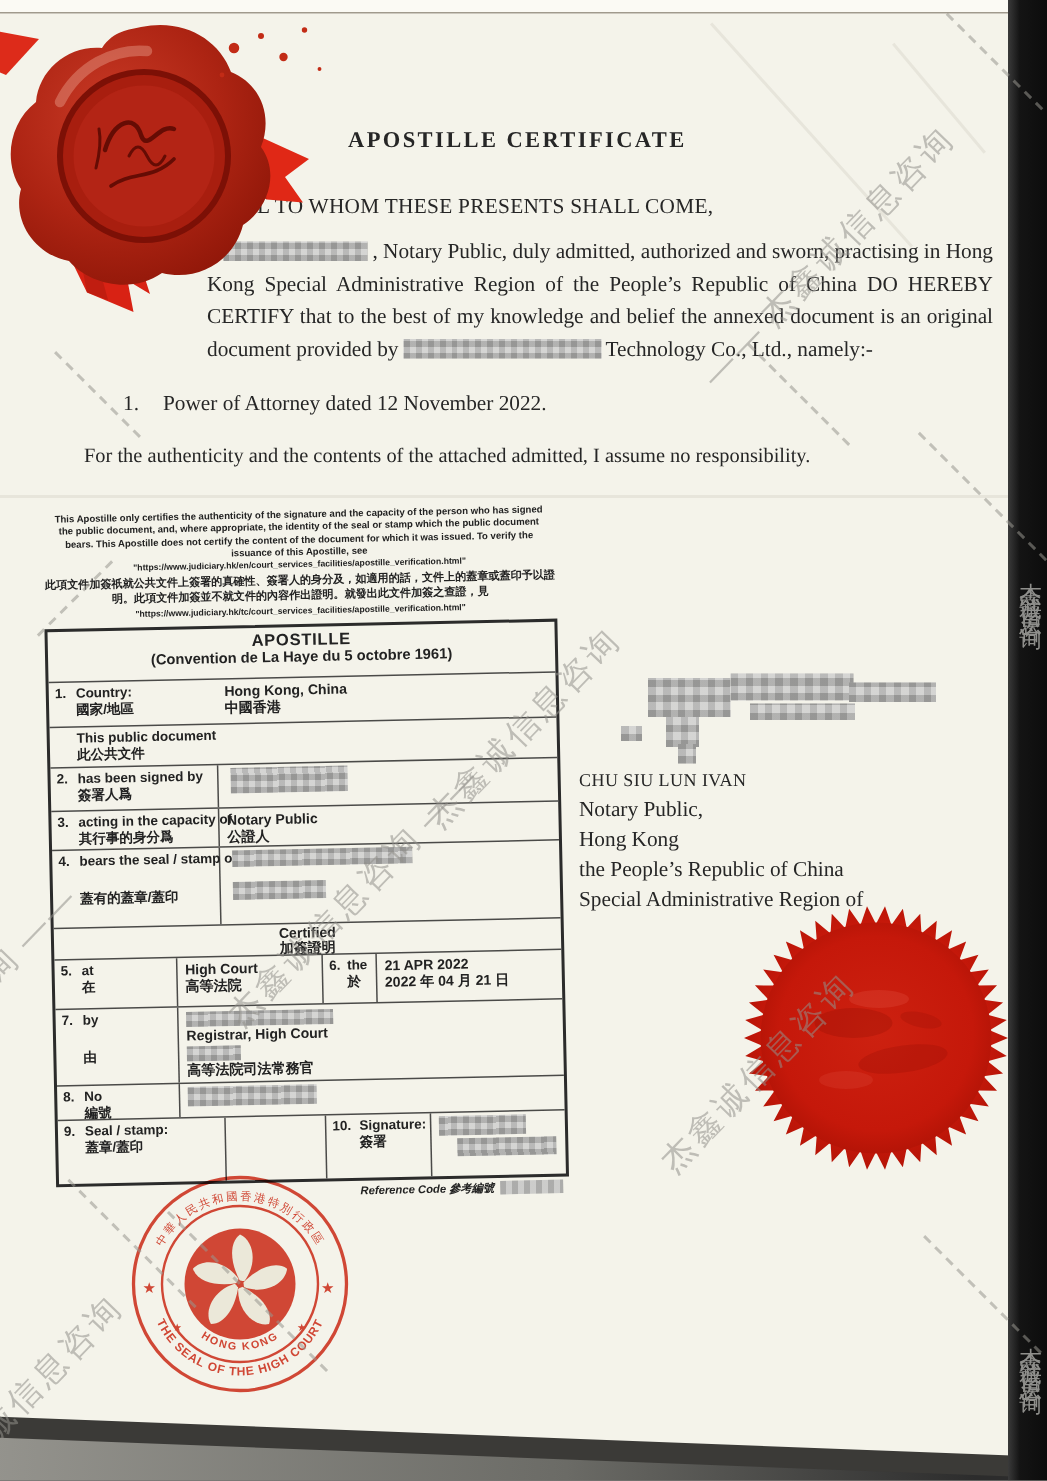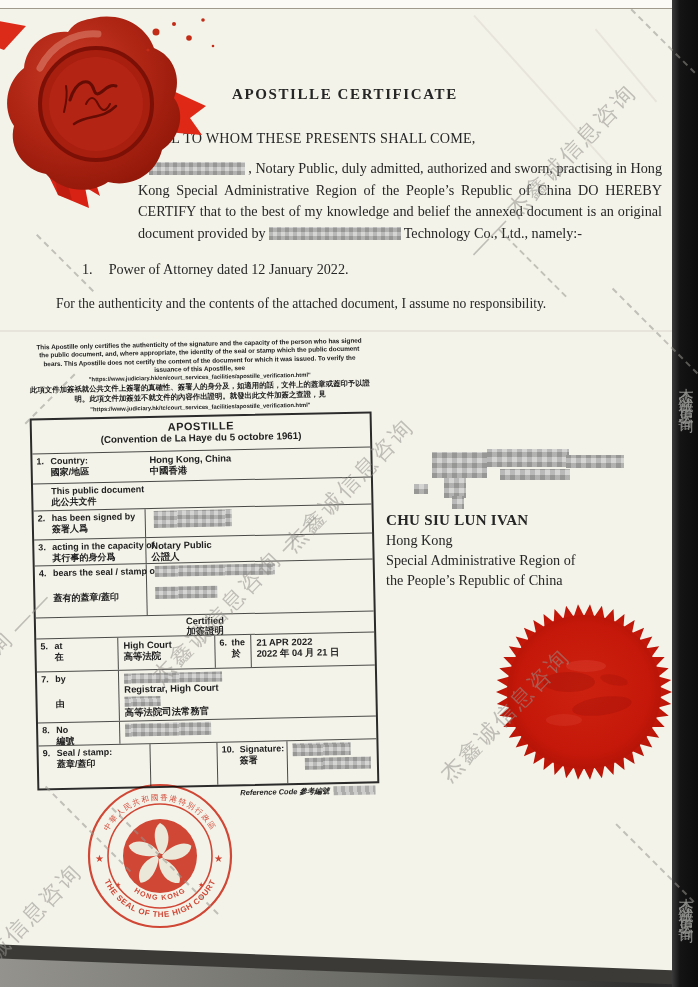--- a/index.html
+++ b/index.html
@@ -38,21 +38,21 @@
              letter-spacing:1.6px;z-index:4;}
   .salutation{position:absolute;left:130px;top:130px;font-size:14.2px;letter-spacing:.2px;z-index:4;}
   .bodypara{position:absolute;left:138px;top:158px;width:524px;font-size:14.2px;line-height:21.6px;
             text-align:justify;z-index:4;}
   .listitem{position:absolute;left:82px;top:261px;font-size:14.2px;z-index:4;}
   .listitem .num{margin-right:16px;}
   .disclaimer{position:absolute;left:56px;top:296px;font-size:13.6px;white-space:nowrap;z-index:4;}
   .testimony{position:absolute;left:386px;top:341px;width:280px;font-size:14.2px;line-height:20.8px;
              text-align:justify;z-index:4;}
   .nameblock{position:absolute;left:386px;top:510px;font-size:14.2px;line-height:20px;z-index:4;}
-  .nameblock .nm{font-weight:bold;font-size:15px;letter-spacing:.3px;}
+  .nameblock .nm{font-weight:normal;font-size:12px;letter-spacing:.3px;}
   
   .apostille{position:absolute;left:28px;top:340px;width:342px;transform:rotate(-1.2deg);
              transform-origin:50% 0;z-index:5;font-family:"Liberation Sans",sans-serif;color:#222;}
   .notice-en{font-size:6.4px;line-height:8.4px;font-weight:bold;text-align:center;padding:0 8px;}
   .notice-url{font-size:5.8px;font-weight:bold;text-align:center;}
   .notice-zh{font-size:7.4px;line-height:10px;font-weight:bold;text-align:center;margin-top:2px;}
   .abox{margin-top:3px;border:2px solid #2b2b2b;background:transparent;}
   .arow{display:flex;border-top:1px solid #4a4a48;position:relative;box-sizing:border-box;}
   .arow.first{border-top:none;}
   .ahead{display:block;text-align:center;padding-top:3px;}
@@ -84,39 +84,40 @@
 
   <div class="doc-title">APOSTILLE CERTIFICATE</div>
 
   <div class="salutation">TO ALL TO WHOM THESE PRESENTS SHALL COME,</div>
 
   <div class="bodypara">
     <span>I,</span><span class="pixin" style="width:96px"></span><span>, Notary Public, duly admitted, authorized and sworn, practising in Hong Kong Special Administrative Region of the People’s Republic of China DO HEREBY CERTIFY that to the best of my knowledge and belief the annexed document is an original document provided by</span><span class="pixin" style="width:132px"></span><span>Technology Co., Ltd., namely:-</span>
   </div>
 
   <div class="listitem">
-    <span class="num">1.</span><span>Power of Attorney dated 12 January 2022.</span>
-  </div>
-
-  <div class="disclaimer">For the authenticity and the contents of the attached document, I assume no responsibility.</div>
+    <span class="num">1.</span><span>Power of Attorney dated 12 November 2022.</span>
+  </div>
+
+  <div class="disclaimer">For the authenticity and the contents of the attached admitted, I assume no responsibility.</div>
 
 
   <div class="pix" style="left:432px;top:452px;width:55px;height:26px;"></div>
   <div class="pix" style="left:487px;top:449px;width:82px;height:18px;"></div>
   <div class="pix" style="left:566px;top:455px;width:58px;height:13px;"></div>
   <div class="pix" style="left:500px;top:469px;width:70px;height:11px;"></div>
   <div class="pix" style="left:444px;top:478px;width:22px;height:20px;"></div>
   <div class="pix" style="left:414px;top:484px;width:14px;height:10px;"></div>
   <div class="pix" style="left:452px;top:496px;width:12px;height:13px;"></div>
 
   <div class="nameblock">
     <div class="nm">CHU SIU LUN IVAN</div>
+    <div>Notary Public,</div>
     <div>Hong Kong</div>
+    <div>the People’s Republic of China</div>
     <div>Special Administrative Region of</div>
-    <div>the People’s Republic of China</div>
   </div>
 
   <div class="apostille">
     <div class="notice-en">This Apostille only certifies the authenticity of the signature and the capacity of the person who has signed the public document, and, where appropriate, the identity of the seal or stamp which the public document bears. This Apostille does not certify the content of the document for which it was issued. To verify the issuance of this Apostille, see</div>
     <div class="notice-url">"https://www.judiciary.hk/en/court_services_facilities/apostille_verification.html"</div>
     <div class="notice-zh">
       <span>此項文件加簽祇就公共文件上簽署的真確性、簽署人的身分及，如適用的話，文件上的蓋章或蓋印予以證明。此項文件加簽並不就文件的內容作出證明。就發出此文件加簽之查證，見</span>
       <span style="font-size:5.8px">"https://www.judiciary.hk/tc/court_services_facilities/apostille_verification.html"</span>
     </div>
 

